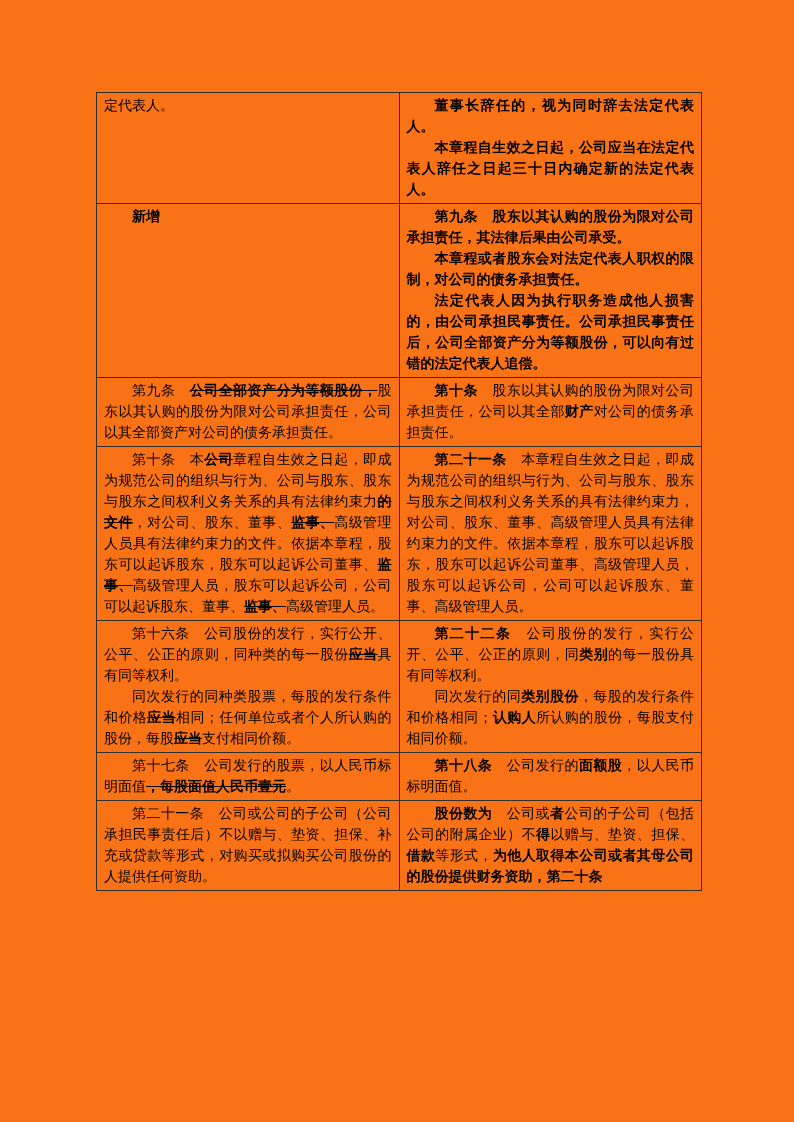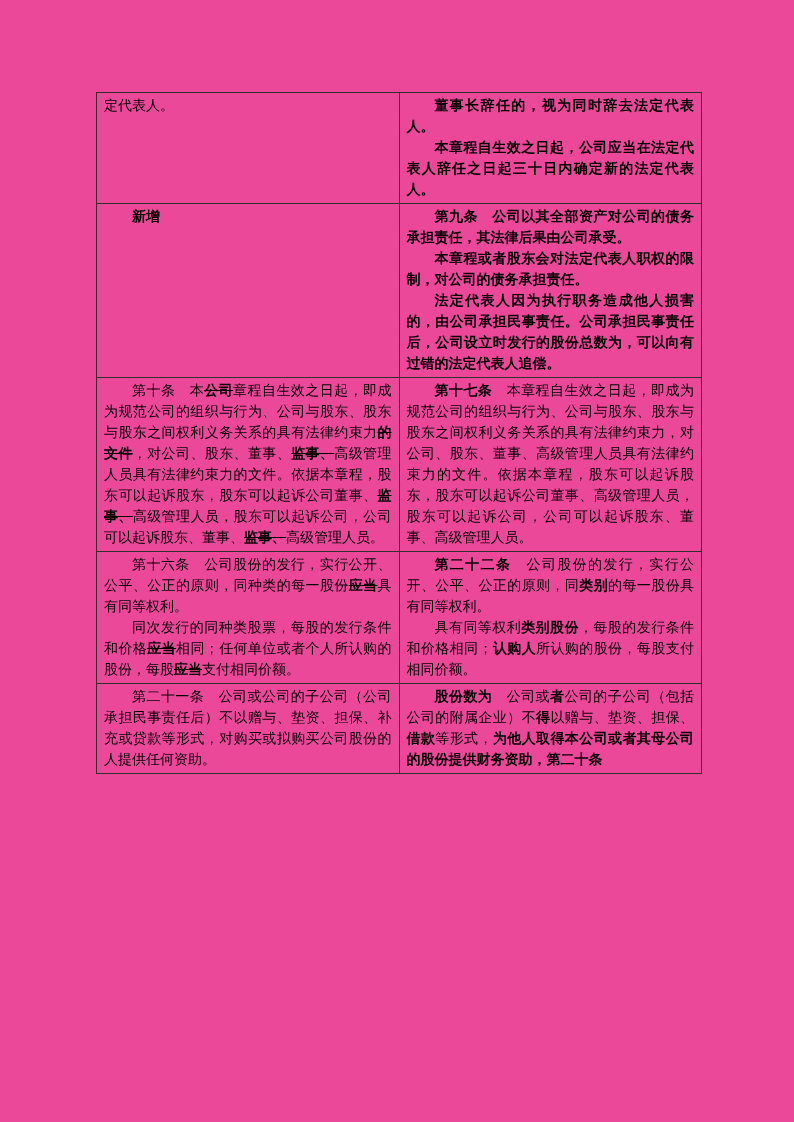--- a/index.html
+++ b/index.html
@@ -4,21 +4,21 @@
 <style>
   html, body {
     margin: 0;
     padding: 0;
     background: #ffffff;
   }
   .page {
     position: relative;
     width: 794px;
     height: 1122px;
-    background: #ec4899;
+    background: #f97316;
     overflow: hidden;
     font-family: "DejaVu Serif", "Liberation Serif", serif;
     color: #000000;
   }
   table.cmp {
     position: absolute;
     left: 96px;
     top: 92px;
     width: 606px;
     border-collapse: collapse;
@@ -54,41 +54,57 @@
           <td>
             <p class="para indent"><span class="r-b ">董事长辞任的，视为同时辞去法定代表人。</span></p>
             <p class="para indent"><span class="r-b ">本章程自生效之日起，公司应当在法定代表人辞任之日起三十日内确定新的法定代表人。</span></p>
           </td>
         </tr>
         <tr>
           <td>
             <p class="para indent"><span class="r-b ">新增</span></p>
           </td>
           <td>
-            <p class="para indent"><span class="r-b ">第九条　公司以其全部资产对公司的债务承担责任，其法律后果由公司承受。</span></p>
+            <p class="para indent"><span class="r-b ">第九条　股东以其认购的股份为限对公司承担责任，其法律后果由公司承受。</span></p>
             <p class="para indent"><span class="r-b ">本章程或者股东会对法定代表人职权的限制，对公司的债务承担责任。</span></p>
-            <p class="para indent"><span class="r-b ">法定代表人因为执行职务造成他人损害的，由公司承担民事责任。公司承担民事责任后，公司设立时发行的股份总数为，可以向有过错的法定代表人追偿。</span></p>
+            <p class="para indent"><span class="r-b ">法定代表人因为执行职务造成他人损害的，由公司承担民事责任。公司承担民事责任后，公司全部资产分为等额股份，可以向有过错的法定代表人追偿。</span></p>
+          </td>
+        </tr>
+        <tr>
+          <td>
+            <p class="para indent"><span class="">第九条　</span><span class="r-b r-s">公司全部资产分为等额股份，</span><span class="">股东以其认购的股份为限对公司承担责任，公司以其全部资产对公司的债务承担责任。</span></p>
+          </td>
+          <td>
+            <p class="para indent"><span class="r-b ">第十条</span><span class="">　股东以其认购的股份为限对公司承担责任，公司以其全部</span><span class="r-b ">财产</span><span class="">对公司的债务承担责任。</span></p>
           </td>
         </tr>
         <tr>
           <td>
             <p class="para indent"><span class="">第十条　本</span><span class="r-b r-s">公司</span><span class="">章程自生效之日起，即成为规范公司的组织与行为、公司与股东、股东与股东之间权利义务关系的具有法律约束力</span><span class="r-b r-s">的文件</span><span class="">，对公司、股东、董事、</span><span class="r-b r-s">监事、</span><span class="">高级管理人员具有法律约束力的文件。依据本章程，股东可以起诉股东，股东可以起诉公司董事、</span><span class="r-b r-s">监事、</span><span class="">高级管理人员，股东可以起诉公司，公司可以起诉股东、董事、</span><span class="r-b r-s">监事、</span><span class="">高级管理人员。</span></p>
           </td>
           <td>
-            <p class="para indent"><span class="r-b ">第十七条</span><span class="">　本章程自生效之日起，即成为规范公司的组织与行为、公司与股东、股东与股东之间权利义务关系的具有法律约束力，对公司、股东、董事、高级管理人员具有法律约束力的文件。依据本章程，股东可以起诉股东，股东可以起诉公司董事、高级管理人员，股东可以起诉公司，公司可以起诉股东、董事、高级管理人员。</span></p>
+            <p class="para indent"><span class="r-b ">第二十一条</span><span class="">　本章程自生效之日起，即成为规范公司的组织与行为、公司与股东、股东与股东之间权利义务关系的具有法律约束力，对公司、股东、董事、高级管理人员具有法律约束力的文件。依据本章程，股东可以起诉股东，股东可以起诉公司董事、高级管理人员，股东可以起诉公司，公司可以起诉股东、董事、高级管理人员。</span></p>
           </td>
         </tr>
         <tr>
           <td>
             <p class="para indent"><span class="">第十六条　公司股份的发行，实行公开、公平、公正的原则，同种类的每一股份</span><span class="r-b r-s">应当</span><span class="">具有同等权利。</span></p>
             <p class="para indent"><span class="">同次发行的同种类股票，每股的发行条件和价格</span><span class="r-b r-s">应当</span><span class="">相同；任何单位或者个人所认购的股份，每股</span><span class="r-b r-s">应当</span><span class="">支付相同价额。</span></p>
           </td>
           <td>
             <p class="para indent"><span class="r-b ">第二十二条</span><span class="">　公司股份的发行，实行公开、公平、公正的原则，同</span><span class="r-b ">类别</span><span class="">的每一股份具有同等权利。</span></p>
-            <p class="para indent"><span class="">具有同等权利</span><span class="r-b ">类别股份</span><span class="">，每股的发行条件和价格相同；</span><span class="r-b ">认购人</span><span class="">所认购的股份，每股支付相同价额。</span></p>
+            <p class="para indent"><span class="">同次发行的同</span><span class="r-b ">类别股份</span><span class="">，每股的发行条件和价格相同；</span><span class="r-b ">认购人</span><span class="">所认购的股份，每股支付相同价额。</span></p>
+          </td>
+        </tr>
+        <tr>
+          <td>
+            <p class="para indent"><span class="">第十七条　公司发行的股票，以人民币标明面值</span><span class="r-b r-s">，每股面值人民币壹元</span><span class="">。</span></p>
+          </td>
+          <td>
+            <p class="para indent"><span class="r-b ">第十八条</span><span class="">　公司发行的</span><span class="r-b ">面额股</span><span class="">，以人民币标明面值。</span></p>
           </td>
         </tr>
         <tr>
           <td>
             <p class="para indent"><span class="">第二十一条　公司或公司的子公司（公司承担民事责任后）不以赠与、垫资、担保、补充或贷款等形式，对购买或拟购买公司股份的人提供任何资助。</span></p>
           </td>
           <td>
             <p class="para indent"><span class="r-b ">股份数为</span><span class="">　公司或</span><span class="r-b ">者</span><span class="">公司的子公司（包括公司的附属企业）不</span><span class="r-b ">得</span><span class="">以赠与、垫资、担保、</span><span class="r-b ">借款</span><span class="">等形式，</span><span class="r-b ">为他人取得本公司或者其母公司的股份提供财务资助，第二十条</span></p>
           </td>
         </tr>

